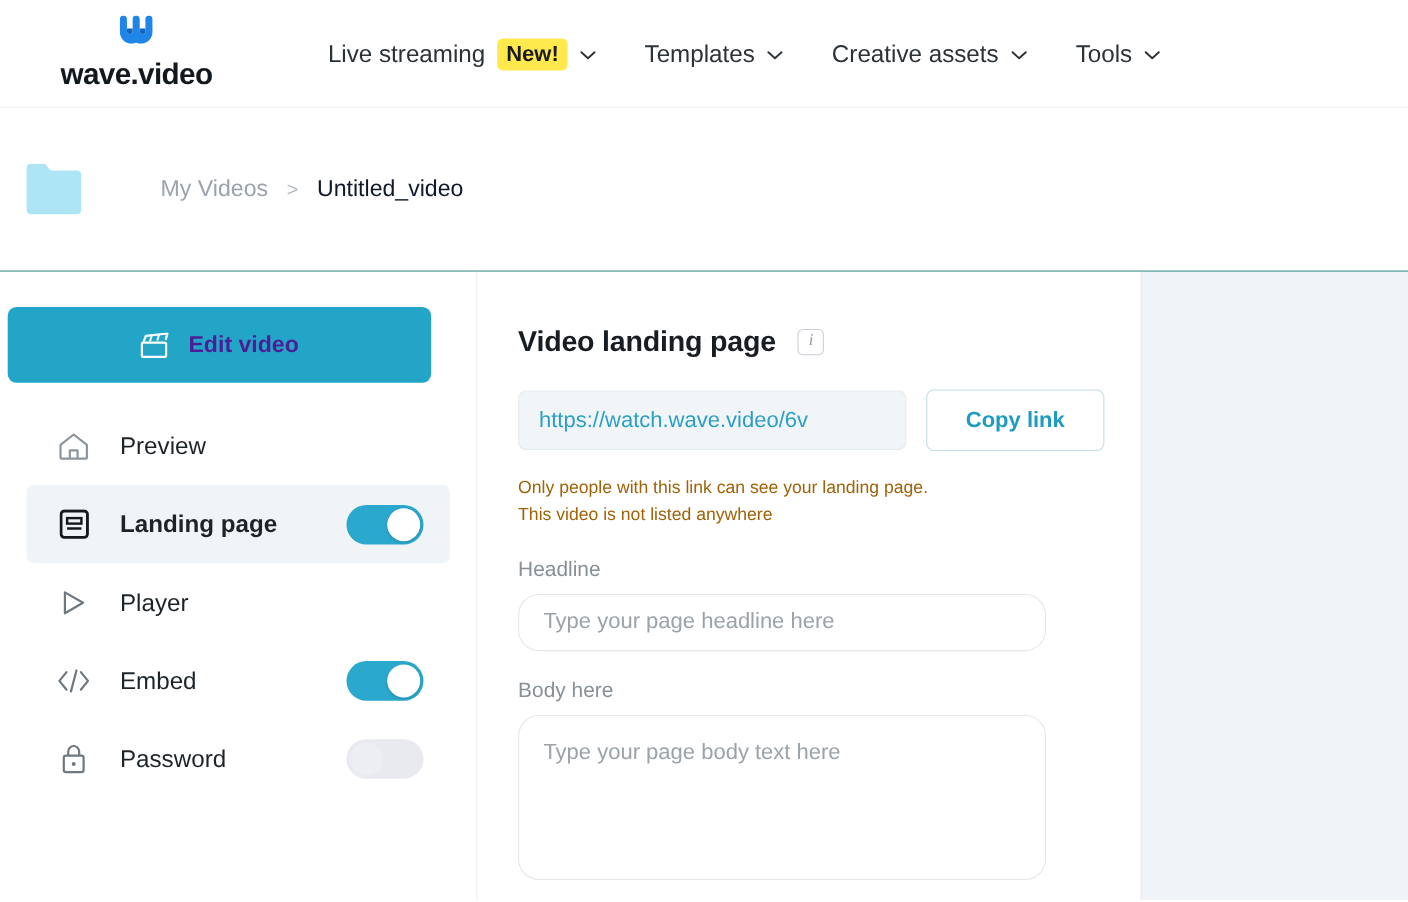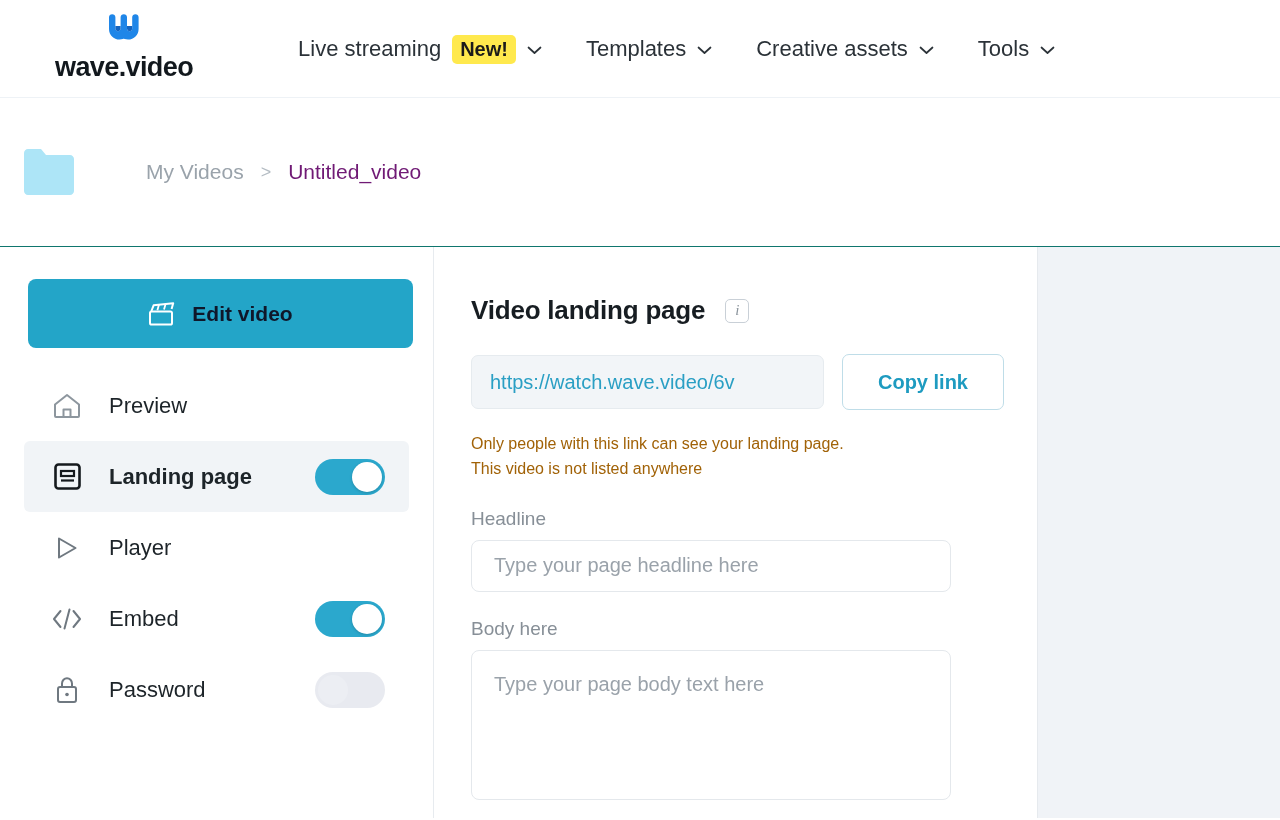--- a/index.html
+++ b/index.html
@@ -83,43 +83,43 @@
   }
   .crumbs {
     display: flex;
     align-items: center;
     gap: 17px;
     margin-left: 32px;
     font-size: 21px;
   }
   .crumb-muted { color: #9aa3ab; }
   .crumb-sep { color: #b4bcc3; font-size: 18px; }
-  .crumb-current { color: #701a75; }
+  .crumb-current { color: #0f172a; }
 
   
   .body-row { display: flex; height: 571px; }
 
   
   .sidebar {
     width: 434px;
     flex: none;
     border-right: 1px solid #e7ebef;
     background: #ffffff;
     padding-top: 32px;
   }
   .edit-btn {
-    margin: 0 28px;
+    margin: 0 7px;
     height: 69px;
     background: #23a5c8;
     border-radius: 8px;
     display: flex;
     align-items: center;
     justify-content: center;
     gap: 16px;
-    color: #0f172a;
+    color: #4c1d95;
     font-size: 21px;
     font-weight: bold;
     cursor: pointer;
     border: none;
     width: calc(100% - 48px);
     font-family: "Liberation Sans", sans-serif;
   }
   .clapper { width: 28px; height: 24px; flex: none; }
 
   .side-list { margin-top: 22px; }
@@ -246,21 +246,21 @@
 
   .field-label {
     margin-top: 26px;
     font-size: 19px;
     color: #878f97;
   }
   .text-input, .text-area {
     margin-top: 10px;
     width: 480px;
     border: 1px solid #e4e8ec;
-    border-radius: 8px;
+    border-radius: 19px;
     background: #ffffff;
     font-size: 20px;
     color: #9aa2aa;
     font-family: "Liberation Sans", sans-serif;
     padding: 0 22px;
     outline: none;
   }
   .text-input { height: 52px; }
   .text-area {
     height: 150px;

